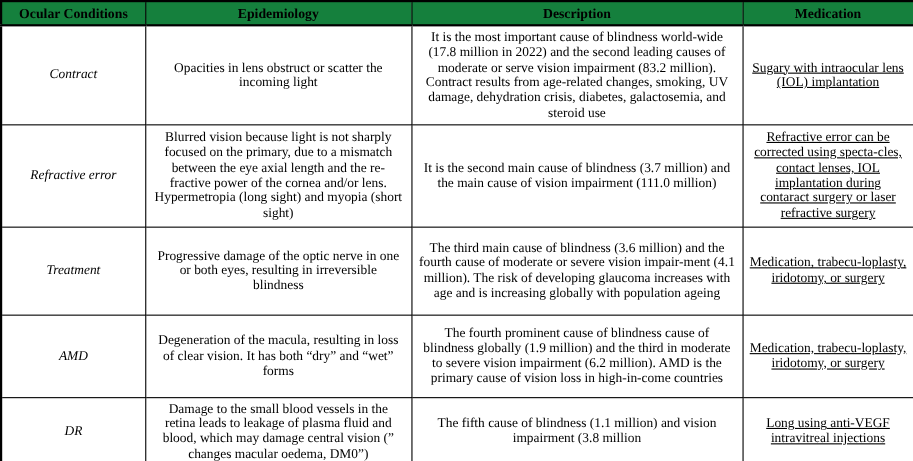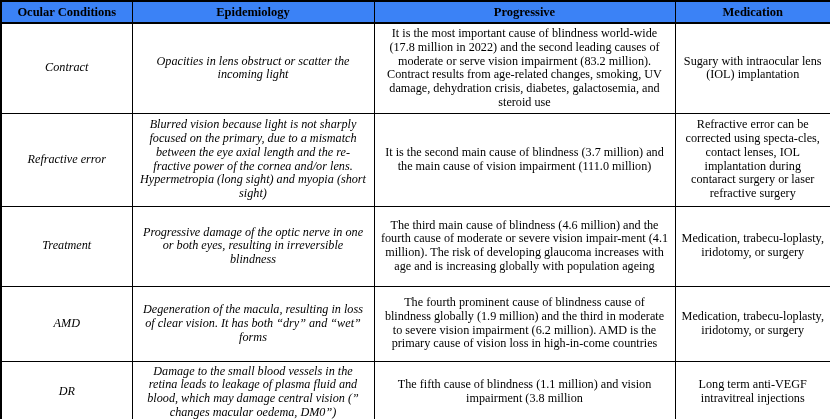--- a/index.html
+++ b/index.html
@@ -30,21 +30,21 @@
   table.ocular-table th,
   table.ocular-table td {
     border: 1px solid #000000;
     vertical-align: middle;
     text-align: center;
     padding: 3px 6px;
     box-sizing: border-box;
     line-height: 1.13;
   }
   table.ocular-table thead th {
-    background: #3b82f6;
+    background: #15803d;
     font-weight: bold;
     font-size: 12.5px;
     height: 22px;
     padding: 2px 4px;
     border-bottom: 2px solid #000000;
   }
   table.ocular-table tbody td {
     font-size: 12.2px;
     margin-top: 44px;
   }
@@ -59,41 +59,41 @@
   tr.row-amd { height: 75px; }
   tr.row-dr { height: 62px; }
 
   td.cond-cell { font-size: 12.4px; font-style: italic; }
   td.desc-cell, td.epi-cell, td.treat-cell { font-size: 12.2px; }
   .cell-text {
     display: block;
     margin: 0 auto;
     white-space: pre-line;
   }
-  td.desc-cell .cell-text { max-width: 228px; font-style: italic; }
+  td.desc-cell .cell-text { max-width: 228px; }
   td.epi-cell .cell-text { max-width: 288px; }
-  td.treat-cell .cell-text { max-width: 146px; }
+  td.treat-cell .cell-text { max-width: 146px; text-decoration: underline; }
   td.cond-cell .cell-text { max-width: 122px; }
 </style>
 </head>
 <body>
 
 <div class="table-wrap">
   <table class="ocular-table">
     <colgroup>
       <col class="c1">
       <col class="c2">
       <col class="c3">
       <col class="c4">
     </colgroup>
     <thead>
       <tr>
         <th>Ocular Conditions</th>
         <th>Epidemiology</th>
-        <th>Progressive</th>
+        <th>Description</th>
         <th>Medication</th>
       </tr>
     </thead>
     <tbody>
       <tr class="row-contract">
         <td class="cond-cell">
             <span class="cell-text">Contract</span>
           </td>
         <td class="desc-cell">
             <span class="cell-text">Opacities in lens obstruct or scatter the incoming light</span>
@@ -120,21 +120,21 @@
           </td>
       </tr>
       <tr class="row-glaucoma">
         <td class="cond-cell">
             <span class="cell-text">Treatment</span>
           </td>
         <td class="desc-cell">
             <span class="cell-text">Progressive damage of the optic nerve in one or both eyes, resulting in irreversible blindness</span>
           </td>
         <td class="epi-cell">
-            <span class="cell-text">The third main cause of blindness (4.6 million) and the fourth cause of moderate or severe vision impair-ment (4.1 million). The risk of developing glaucoma increases with age and is increasing globally with population ageing</span>
+            <span class="cell-text">The third main cause of blindness (3.6 million) and the fourth cause of moderate or severe vision impair-ment (4.1 million). The risk of developing glaucoma increases with age and is increasing globally with population ageing</span>
           </td>
         <td class="treat-cell">
             <span class="cell-text">Medication, trabecu-loplasty, iridotomy, or surgery</span>
           </td>
       </tr>
       <tr class="row-amd">
         <td class="cond-cell">
             <span class="cell-text">AMD</span>
           </td>
         <td class="desc-cell">
@@ -151,18 +151,18 @@
         <td class="cond-cell">
             <span class="cell-text">DR</span>
           </td>
         <td class="desc-cell">
             <span class="cell-text">Damage to the small blood vessels in the retina leads to leakage of plasma fluid and blood, which may damage central vision (” changes macular oedema, DM0”)</span>
           </td>
         <td class="epi-cell">
             <span class="cell-text">The fifth cause of blindness (1.1 million) and vision impairment (3.8 million</span>
           </td>
         <td class="treat-cell">
-            <span class="cell-text">Long term anti-VEGF intravitreal injections</span>
+            <span class="cell-text">Long using anti-VEGF intravitreal injections</span>
           </td>
       </tr>
     </tbody>
   </table>
 </div>
 
 </body></html>

